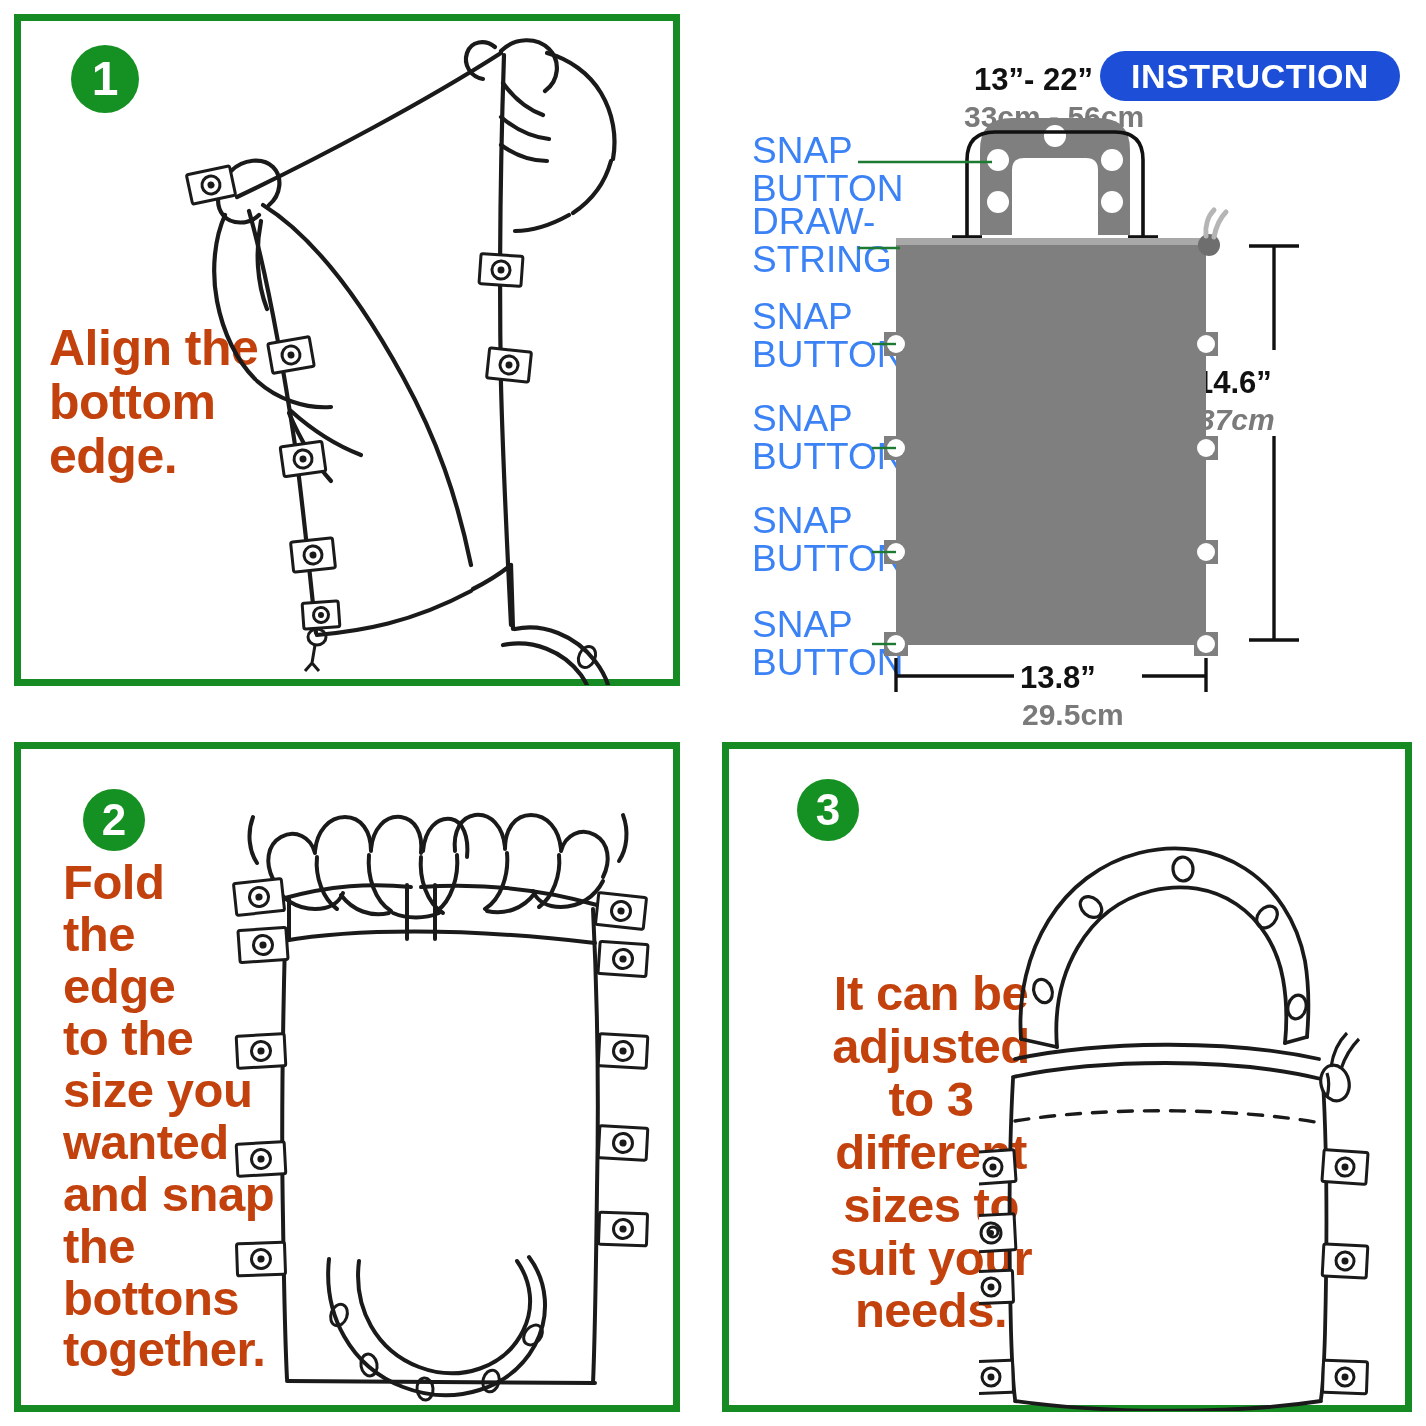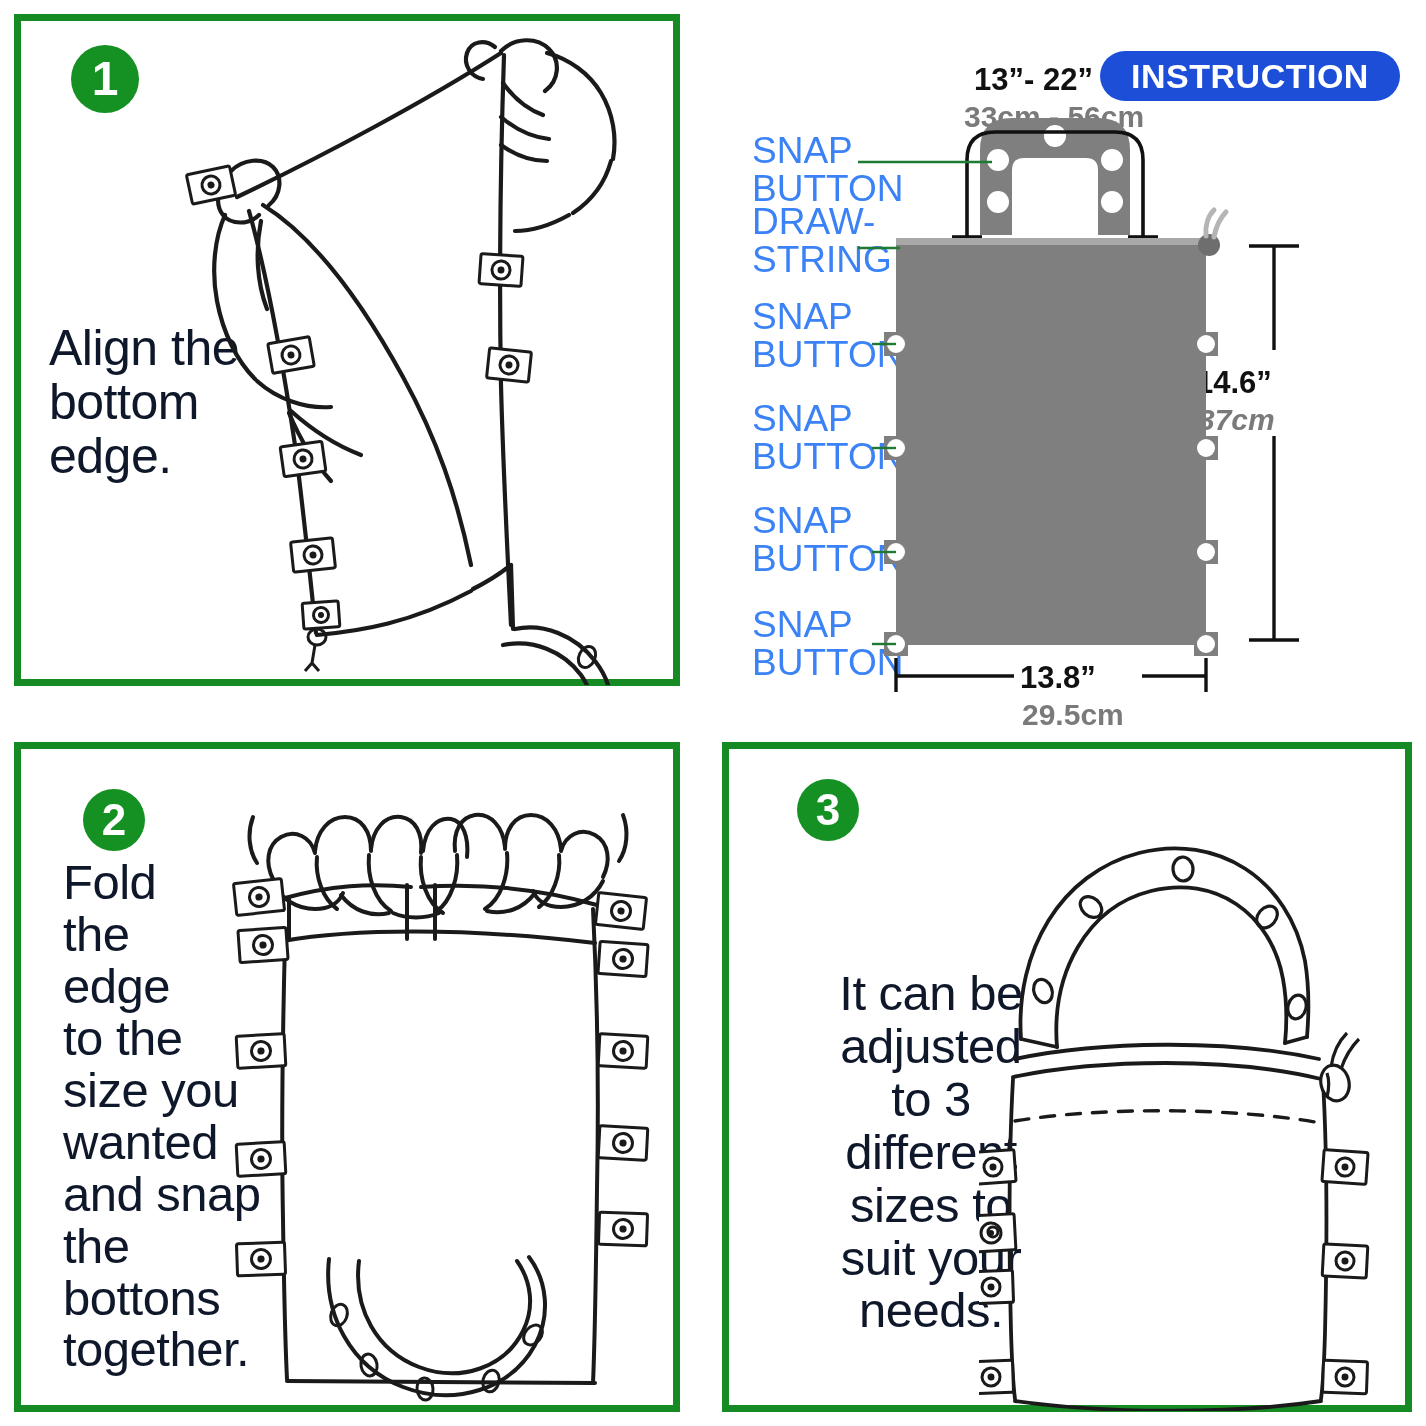--- a/index.html
+++ b/index.html
@@ -63,23 +63,23 @@
     color: #ffffff;
     font-weight: bold;
     line-height: 1;
   }
   #badge-1 { left: 50px; top: 24px; width: 68px; height: 68px; font-size: 48px; }
   #badge-2 { left: 62px; top: 40px; width: 62px; height: 62px; font-size: 44px; }
   #badge-3 { left: 68px; top: 30px; width: 62px; height: 62px; font-size: 44px; }
 
   .step-text {
     position: absolute;
-    color: #0f172a;
+    color: #c2410c;
     font-size: 50px;
-    font-weight: normal;
+    font-weight: bold;
     line-height: 1.08;
     white-space: pre-line;
     letter-spacing: -0.5px;
   }
   #text-1 { left: 28px; top: 300px; width: 300px; }
   #text-2 { left: 42px; top: 108px; width: 280px; font-size: 49px; line-height: 1.06; }
   #text-3 { left: 62px; top: 218px; width: 280px; font-size: 49px; line-height: 1.08; text-align: center; }
 
   .illus {
     position: absolute;

